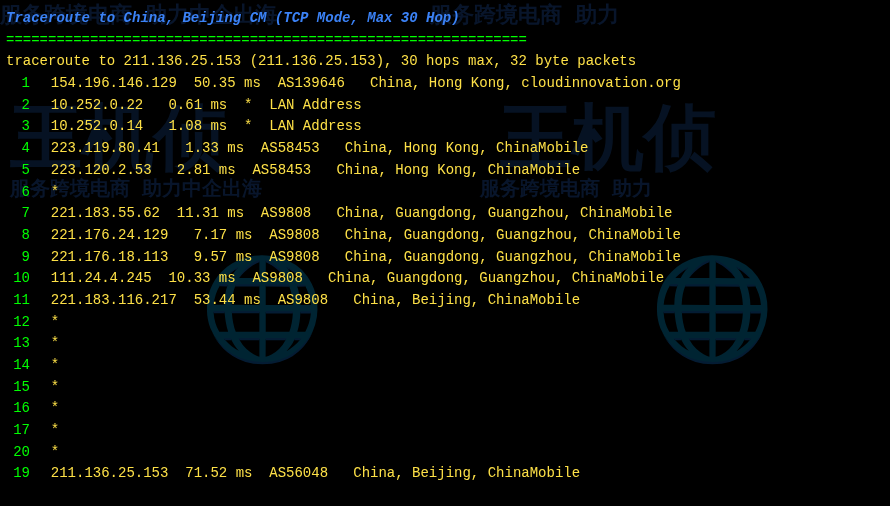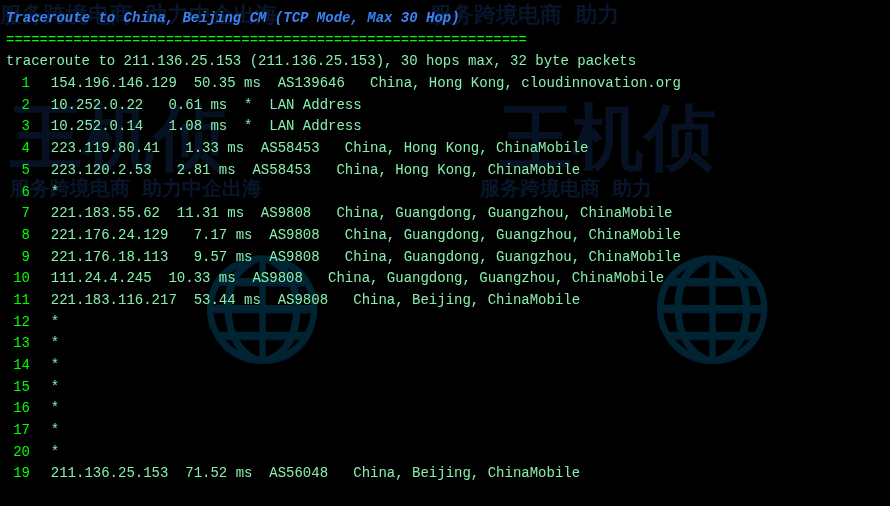--- a/index.html
+++ b/index.html
@@ -100,21 +100,21 @@
 
     .hop-num {
       display: inline-block;
       min-width: 24px;
       text-align: right;
       margin-right: 4px;
       color: #00ff00;
     }
 
     .line-text {
-      color: #86efac;
+      color: #fde047;
       font-family: Liberation Mono, monospace;
     }
 
     .separator {
       color: #00ff00;
     }
 
     .title-line {
       color: #3b82f6;
       font-weight: bold;

